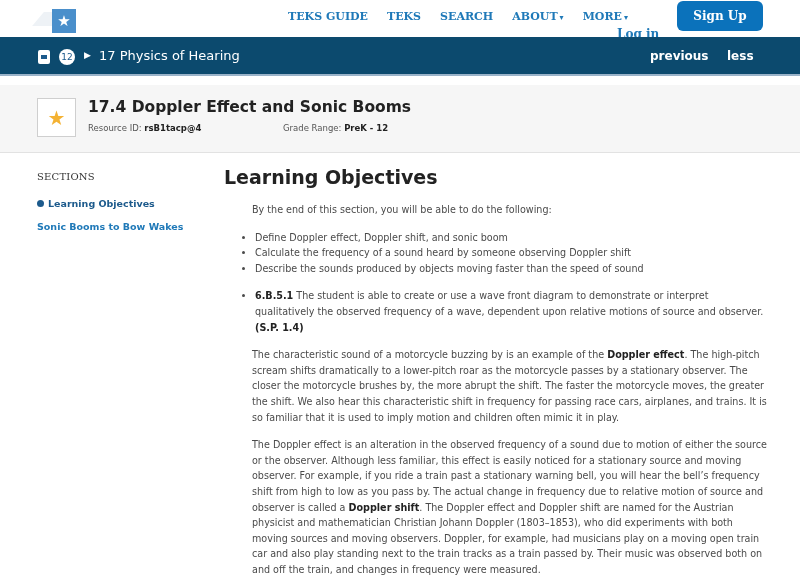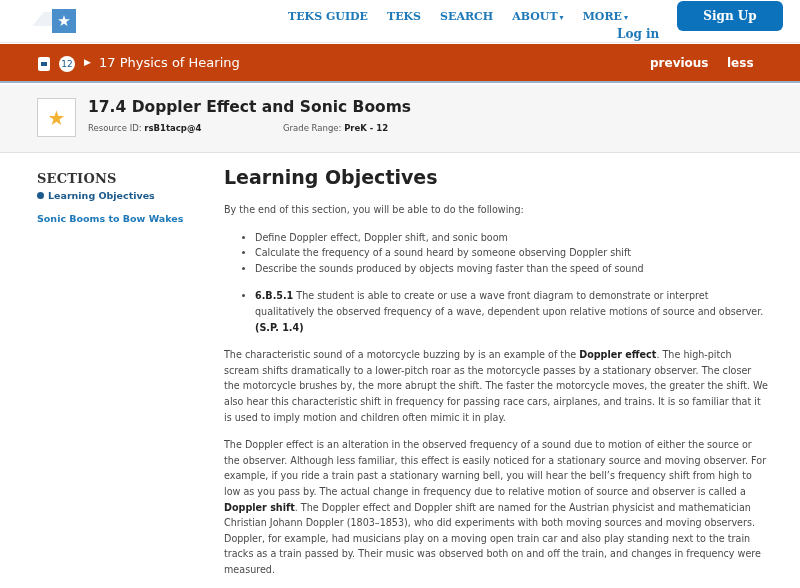--- a/index.html
+++ b/index.html
@@ -12,51 +12,51 @@
   .logo-shadow { position: absolute; left: 0; top: 10px; width: 20px; height: 14px; background: #eef2f6; transform: skewX(-40deg); }
   .logo-box { position: relative; left: 14px; width: 24px; height: 24px; background: #4a8fcb; display: flex; align-items: center; justify-content: center; color: #fff; font-size: 15px; }
   .logo-text { position: relative; left: 22px; line-height: 1; }
   .logo-title { font-family: "DejaVu Serif", "Liberation Serif", serif; font-weight: bold; font-size: 19px; color: #2f6c9a; letter-spacing: -0.3px; }
   .logo-sub { font-family: "DejaVu Serif", "Liberation Serif", serif; font-weight: bold; font-size: 8px; color: #2f6c9a; margin-top: 1px; }
   .logo-sub i { font-weight: normal; color: #7aa7cc; }
   .nav { position: absolute; top: 0; left: 288px; height: 32px; display: flex; align-items: center; }
   .nav-item { font-family: "DejaVu Serif", "Liberation Serif", serif; font-weight: bold; font-size: 11px; color: #1f79b8; margin-right: 19px; white-space: nowrap; cursor: pointer; }
   .nav-item .caret { font-size: 8px; margin-left: 2px; }
   .login { position: absolute; left: 617px; top: 8px; font-family: "DejaVu Serif", "Liberation Serif", serif; font-weight: bold; font-size: 12px; color: #1f79b8; cursor: pointer; margin-top: 19px; }
-  .signup { position: absolute; left: 677px; top: 1px; width: 106px; height: 30px; background: #0b72bb; border-radius: 6px; color: #fff; font-family: "DejaVu Serif", "Liberation Serif", serif; font-weight: bold; font-size: 12px; display: flex; align-items: center; justify-content: center; cursor: pointer; }
+  .signup { position: absolute; left: 677px; top: 1px; width: 86px; height: 30px; background: #0b72bb; border-radius: 6px; color: #fff; font-family: "DejaVu Serif", "Liberation Serif", serif; font-weight: bold; font-size: 12px; display: flex; align-items: center; justify-content: center; cursor: pointer; }
 
   
-  .crumbbar { position: absolute; top: 44px; left: 0; width: 800px; height: 39px; background: #c2410c; border-bottom: 2px solid #9ab3c9; }
+  .crumbbar { position: absolute; top: 37px; left: 0; width: 800px; height: 39px; background: #0c4a6e; border-bottom: 2px solid #9ab3c9; }
   .crumb-icon { position: absolute; left: 38px; top: 13px; width: 12px; height: 14px; background: #fff; border-radius: 2px; }
   .crumb-icon::after { content: ""; position: absolute; left: 3px; top: 5px; width: 6px; height: 4px; background: #1c5a8c; }
   .crumb-badge { position: absolute; left: 59px; top: 12px; width: 16px; height: 16px; border-radius: 50%; background: #fff; color: #1c5a8c; font-size: 9px; display: flex; align-items: center; justify-content: center; }
   .crumb-arrow { position: absolute; left: 84px; top: 13px; color: #fff; font-size: 9px; }
   .crumb-title { position: absolute; left: 99px; top: 11px; color: #fff; font-size: 13px; cursor: pointer; }
   .crumb-prev { position: absolute; left: 650px; top: 12px; color: #fff; font-weight: bold; font-size: 12px; cursor: pointer; }
   .crumb-next { position: absolute; left: 727px; top: 12px; color: #fff; font-weight: bold; font-size: 12px; cursor: pointer; }
 
   
   .reshead { position: absolute; top: 85px; left: 0; width: 800px; height: 68px; background: #f6f6f6; border-bottom: 1px solid #e2e2e2; }
   .res-star { position: absolute; left: 37px; top: 13px; width: 39px; height: 39px; background: #fff; border: 1px solid #cfcfcf; display: flex; align-items: center; justify-content: center; color: #f4b233; font-size: 20px; }
   .res-title { position: absolute; left: 88px; top: 13px; font-weight: bold; font-size: 15.5px; color: #222; white-space: nowrap; }
   .res-id { position: absolute; left: 88px; top: 38px; font-size: 8.5px; color: #555; white-space: nowrap; }
   .res-grade { position: absolute; left: 283px; top: 38px; font-size: 8.5px; color: #555; white-space: nowrap; }
   .res-id b, .res-grade b { color: #222; }
 
   
   .sidebar { position: absolute; left: 37px; top: 171px; width: 170px; }
-  .side-heading { font-family: "DejaVu Serif", "Liberation Serif", serif; font-weight: bold; font-size: 13px; color: #333; margin-bottom: 4px; letter-spacing: 0.2px; }
+  .side-heading { font-family: "DejaVu Serif", "Liberation Serif", serif; font-weight: normal; font-size: 10px; color: #333; margin-bottom: 16px; letter-spacing: 0.2px; }
   .side-item { font-weight: bold; font-size: 9.5px; color: #1f79b8; margin-bottom: 12px; cursor: pointer; white-space: nowrap; }
   .side-item.active { color: #1c5a8c; }
   .side-item .dot { display: inline-block; width: 7px; height: 7px; border-radius: 50%; background: #1c5a8c; margin-right: 4px; vertical-align: 0px; }
 
   
   .main { position: absolute; left: 224px; top: 164px; width: 545px; font-size: 9.6px; line-height: 15.6px; color: #4a4a4a; }
   .main h1 { font-size: 19px; font-weight: bold; color: #222; margin-bottom: 12px; line-height: 26px; }
-  .main p { margin-bottom: 12px; }
+  .main p { margin-bottom: 12px; margin-left: 28px; }
   .main ul { margin: 0 0 12px 31px; list-style: disc; }
   .main li { padding-left: 0; }
   .main b { color: #222; }
 </style>
 </head>
 <body>
 
 <div class="topbar">
   <div class="logo">
     <div class="logo-shadow"></div>

